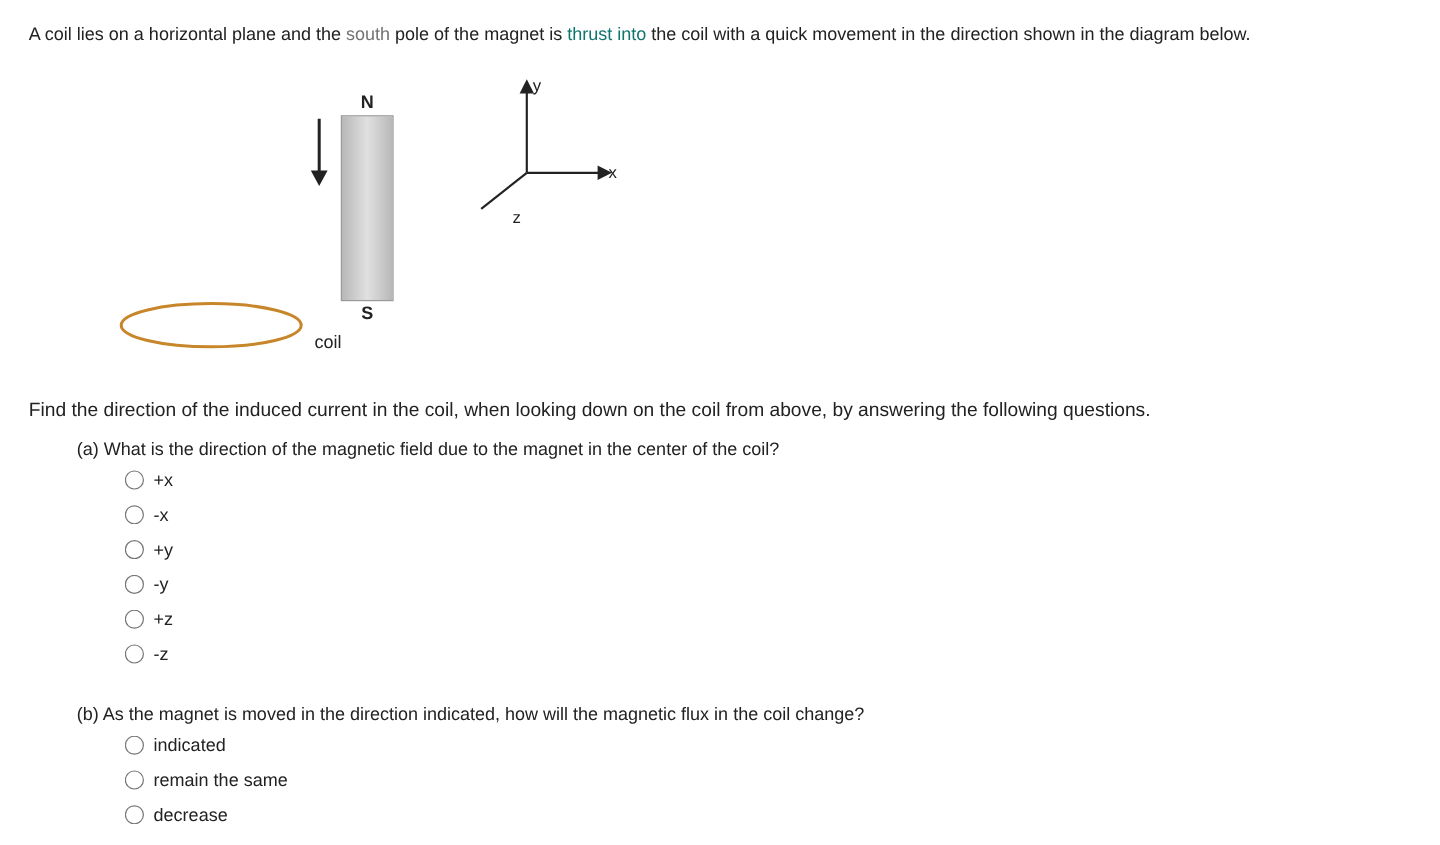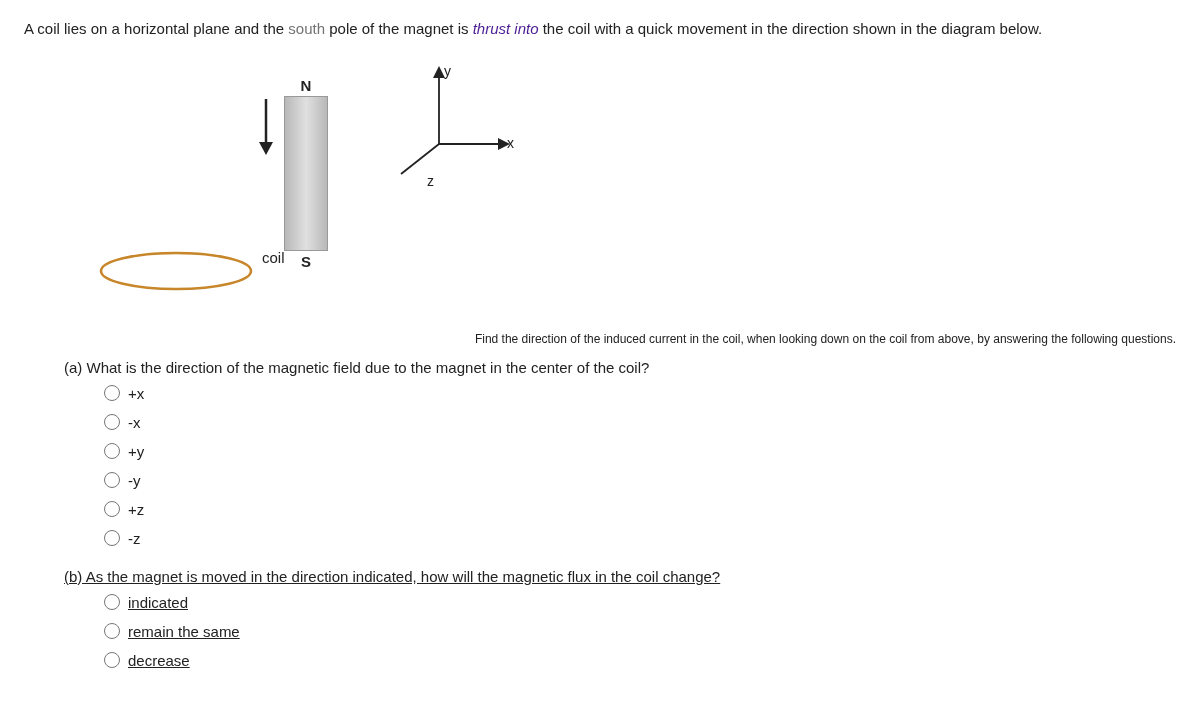--- a/index.html
+++ b/index.html
@@ -11,21 +11,21 @@
       padding: 18px 24px;
       width: 1200px;
       min-height: 704px;
     }
     .intro-text {
       font-size: 15px;
       line-height: 1.5;
       margin-bottom: 18px;
     }
     .south { color: #737373; font-weight: normal; }
-    .thrust { color: #4c1d95; font-weight: normal; font-style: italic; }
+    .thrust { color: #0f766e; font-weight: normal; }
 
     .diagram-area {
       display: flex;
       flex-direction: row;
       align-items: flex-start;
       margin-bottom: 10px;
       position: relative;
       height: 230px;
     }
 
@@ -34,23 +34,22 @@
       position: relative;
       margin-left: 130px;
       margin-top: 10px;
       display: flex;
       flex-direction: column;
       align-items: center;
     }
 
     .section {
       margin-top: 14px;
-      font-size: 12px;
+      font-size: 16px;
       line-height: 1.7;
-      text-align: right;
     }
     .radio-group {
       margin-left: 40px;
       display: flex;
       flex-direction: column;
       gap: 2px;
     }
     .radio-item {
       display: flex;
       align-items: center;
@@ -111,21 +110,21 @@
       <line x1="60" y1="80" x2="22" y2="110" stroke="#222" stroke-width="1.8"></line>
 
       <text x="48" y="122" font-size="14" fill="#222" font-family="Arial">z</text>
 
       <text x="65" y="12" font-size="14" fill="#222" font-family="Arial">y</text>
 
       <text x="128" y="84" font-size="14" fill="#222" font-family="Arial">x</text>
     </svg>
   </div>
 
-  <div style="position:absolute; left:72px; top:190px; display:flex; align-items:flex-start;">
+  <div style="position:absolute; left:72px; top:190px; display:flex; align-items:flex-end;">
     <svg width="160" height="45" viewBox="0 0 160 45">
       <ellipse cx="80" cy="22" rx="75" ry="18" fill="none" stroke="#c8862a" stroke-width="2.5"></ellipse>
     </svg>
     <span style="font-size:15px; margin-left:6px;">coil</span>
   </div>
 
 </div>
 
 <p class="section">Find the direction of the induced current in the coil, when looking down on the coil from above, by answering the following questions.</p>
 
@@ -152,21 +151,21 @@
       <input type="radio" name="qa" value="+z" style="">
       <span>+z</span>
     </label>
     <label class="radio-item">
       <input type="radio" name="qa" value="-z" style="">
       <span>-z</span>
     </label>
   </div>
 </div>
 
-<div class="question-block" style="margin-top:16px; margin-left:40px;text-decoration:underline;">
+<div class="question-block" style="margin-top:28px; margin-left:40px;">
   <p class="question-text">(b) As the magnet is moved in the direction indicated, how will the magnetic flux in the coil change?</p>
   <div class="radio-group">
     <label class="radio-item">
       <input type="radio" name="qb" value="increase" style="">
       <span>indicated</span>
     </label>
     <label class="radio-item">
       <input type="radio" name="qb" value="remain" style="">
       <span>remain the same</span>
     </label>

